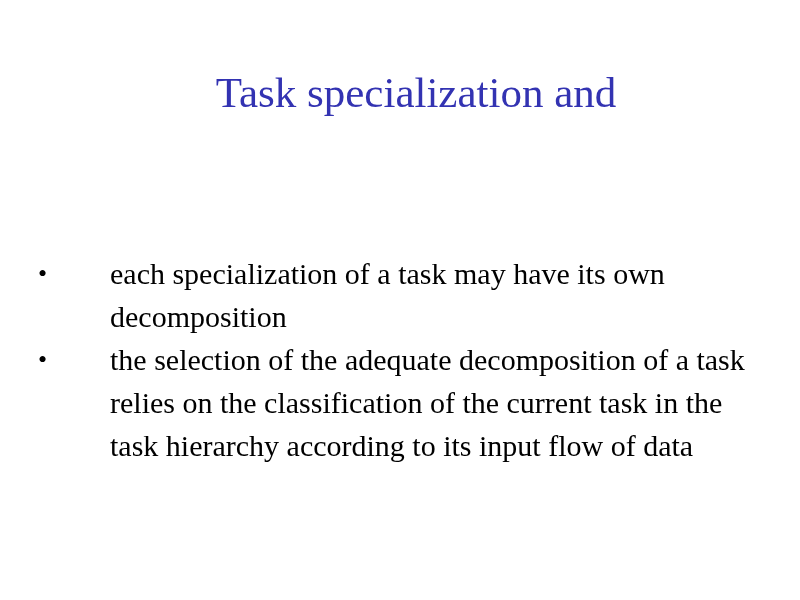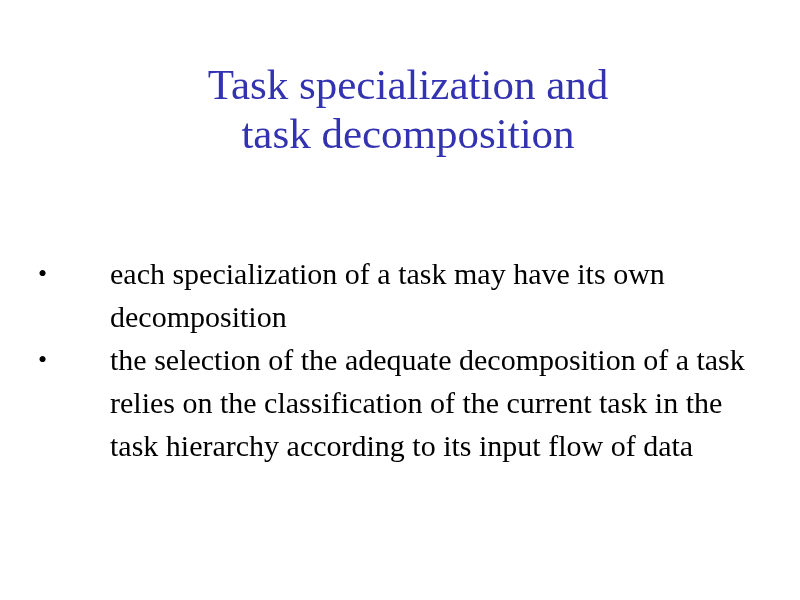--- a/index.html
+++ b/index.html
@@ -28,21 +28,21 @@
     top: 52px;
     left: 60px;
     width: 680px;
     text-align: center;
     color: #3333b2;
     font-family: "Liberation Serif", "DejaVu Serif", serif;
     font-size: 43px;
     line-height: 49px;
     font-weight: normal;
     letter-spacing: 0px;
-    margin: 8px;
+    margin: 16px;
   }
   .title-line {
     display: block;
     white-space: nowrap;
   }
 
   
   .body-list {
     position: absolute;
     top: 252px;
@@ -77,21 +77,20 @@
     margin-left: 45px;
   }
 </style>
 </head>
 <body>
 
 <div class="slide">
 
   <h1 class="slide-title">
     <span class="title-line">Task specialization and</span>
-    <span class="title-line">task decomposition</span>
   </h1>
 
   <ul class="body-list">
 
     <li class="bullet-item">
       <span class="bullet-marker">•</span>
       <span class="bullet-text">each specialization of a task may have its own decomposition</span>
     </li>
 
     <li class="bullet-item">

